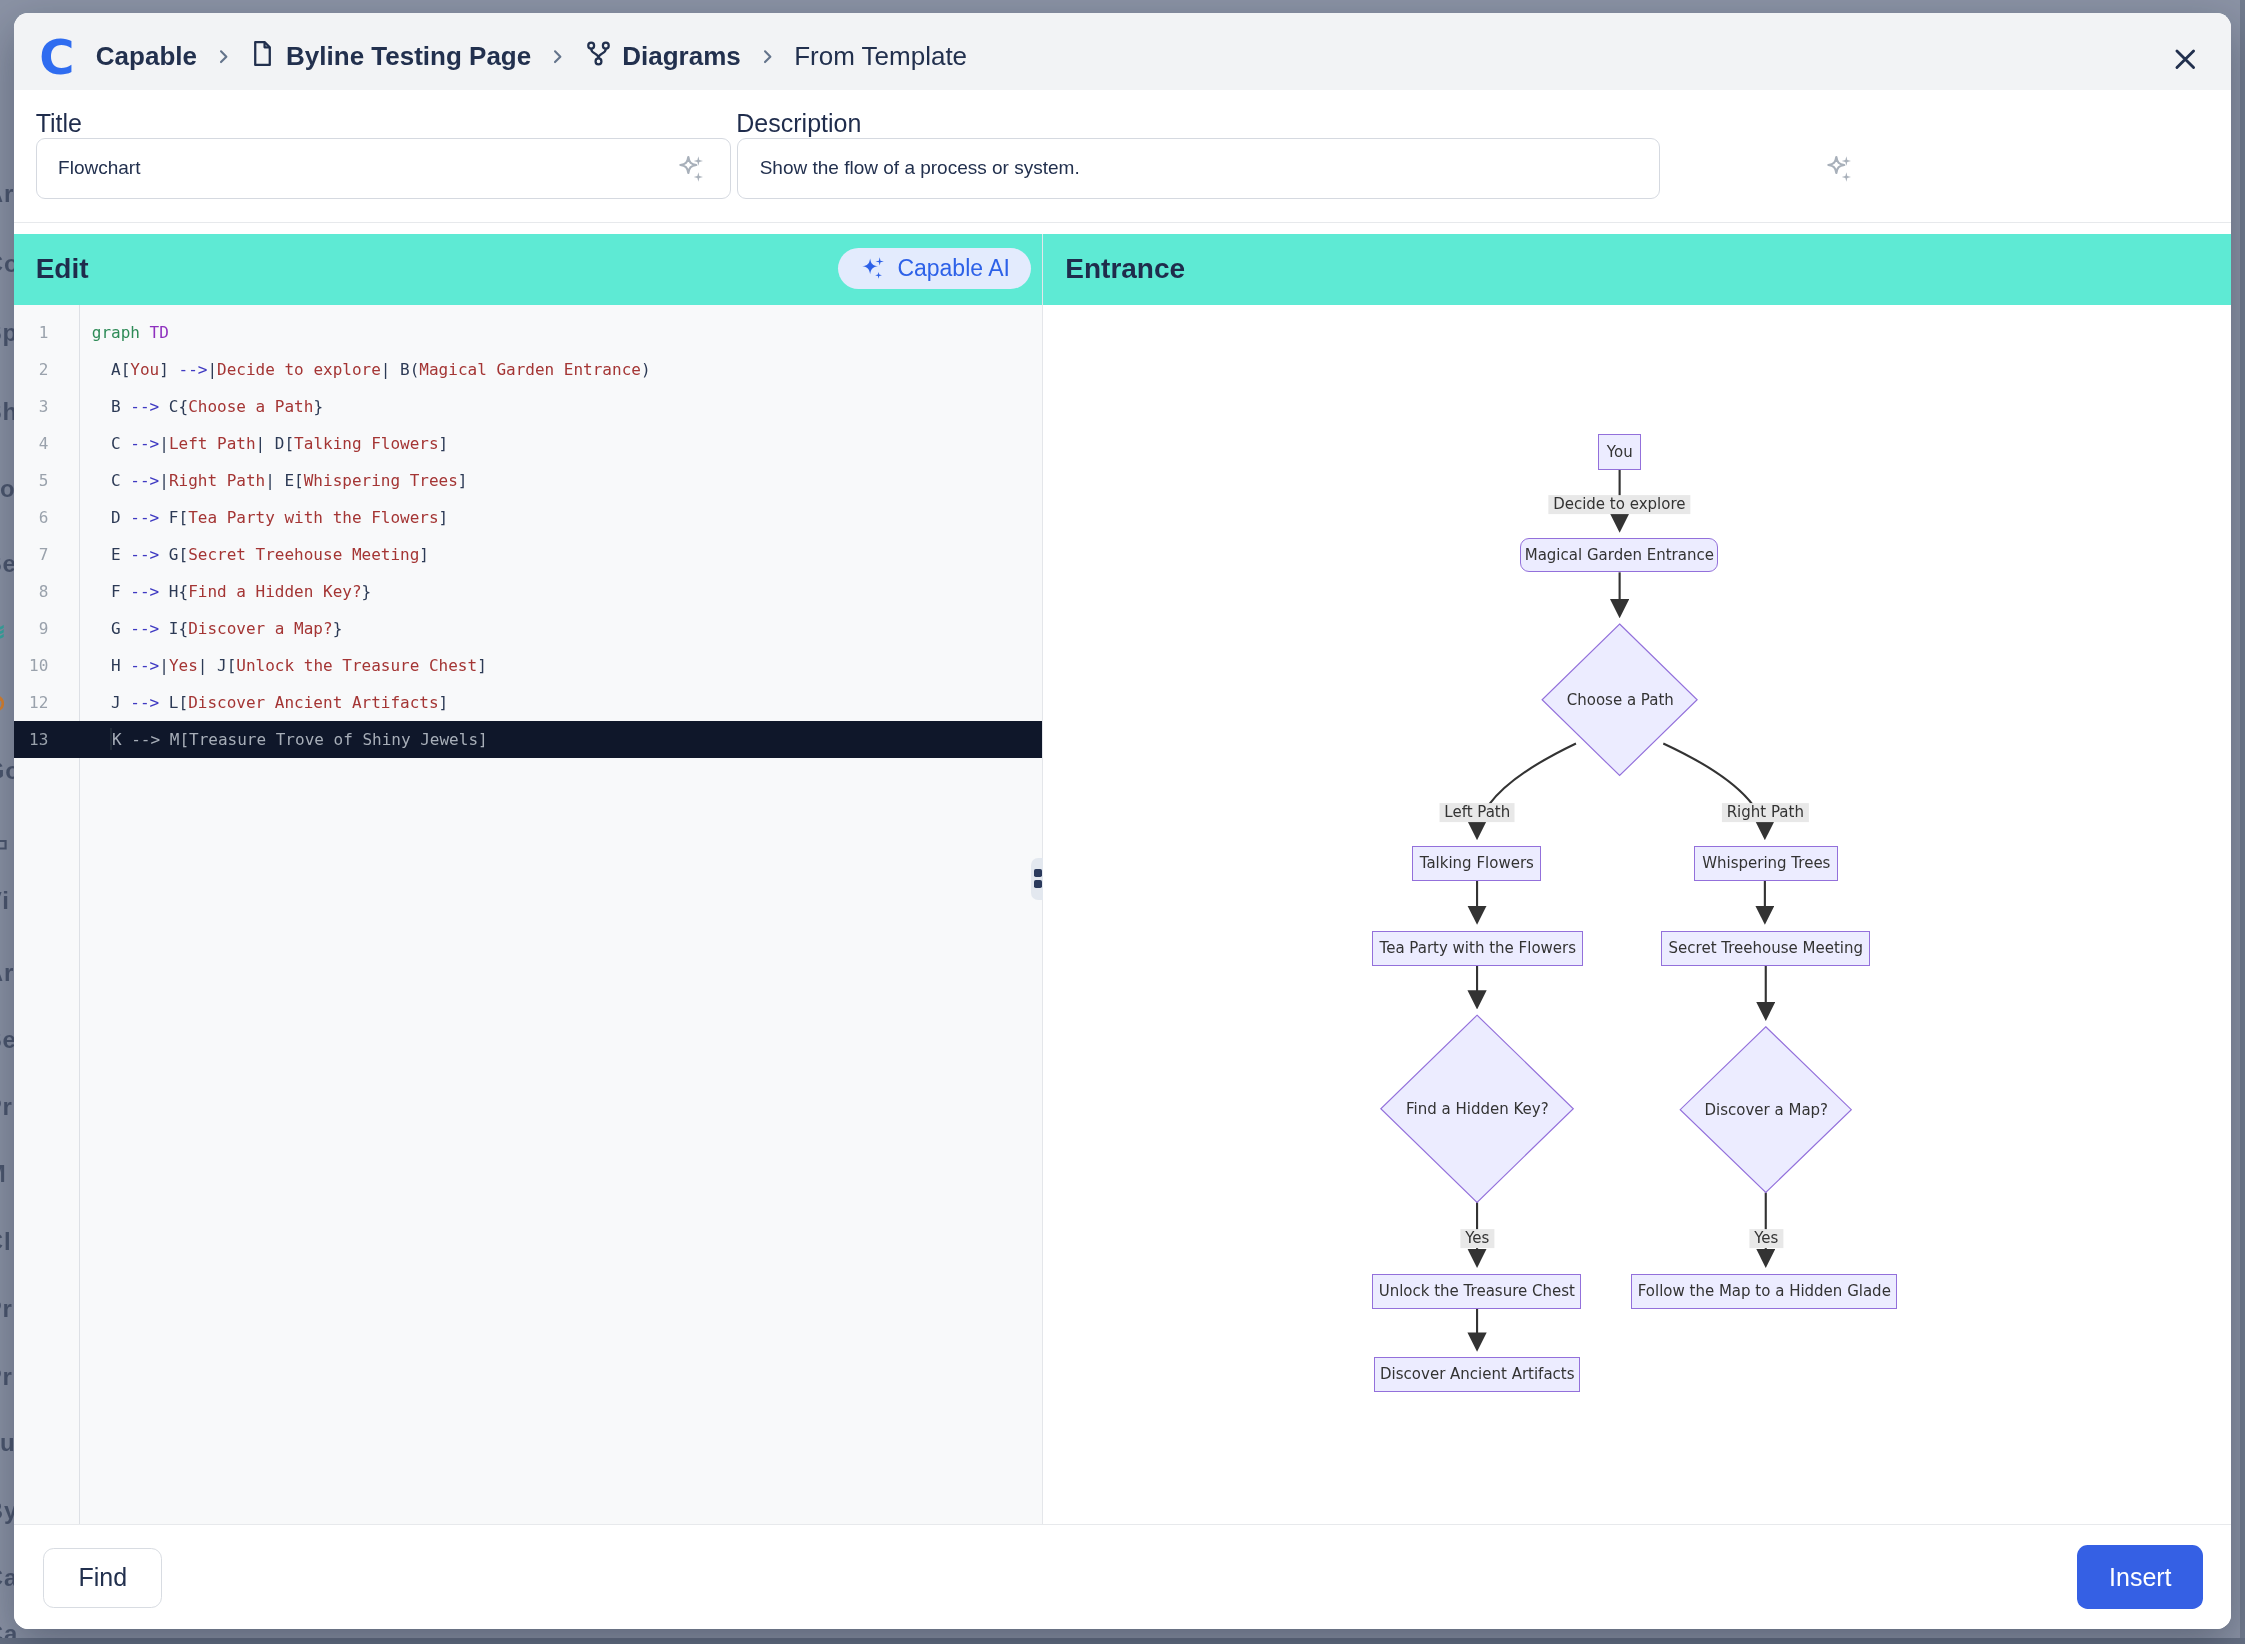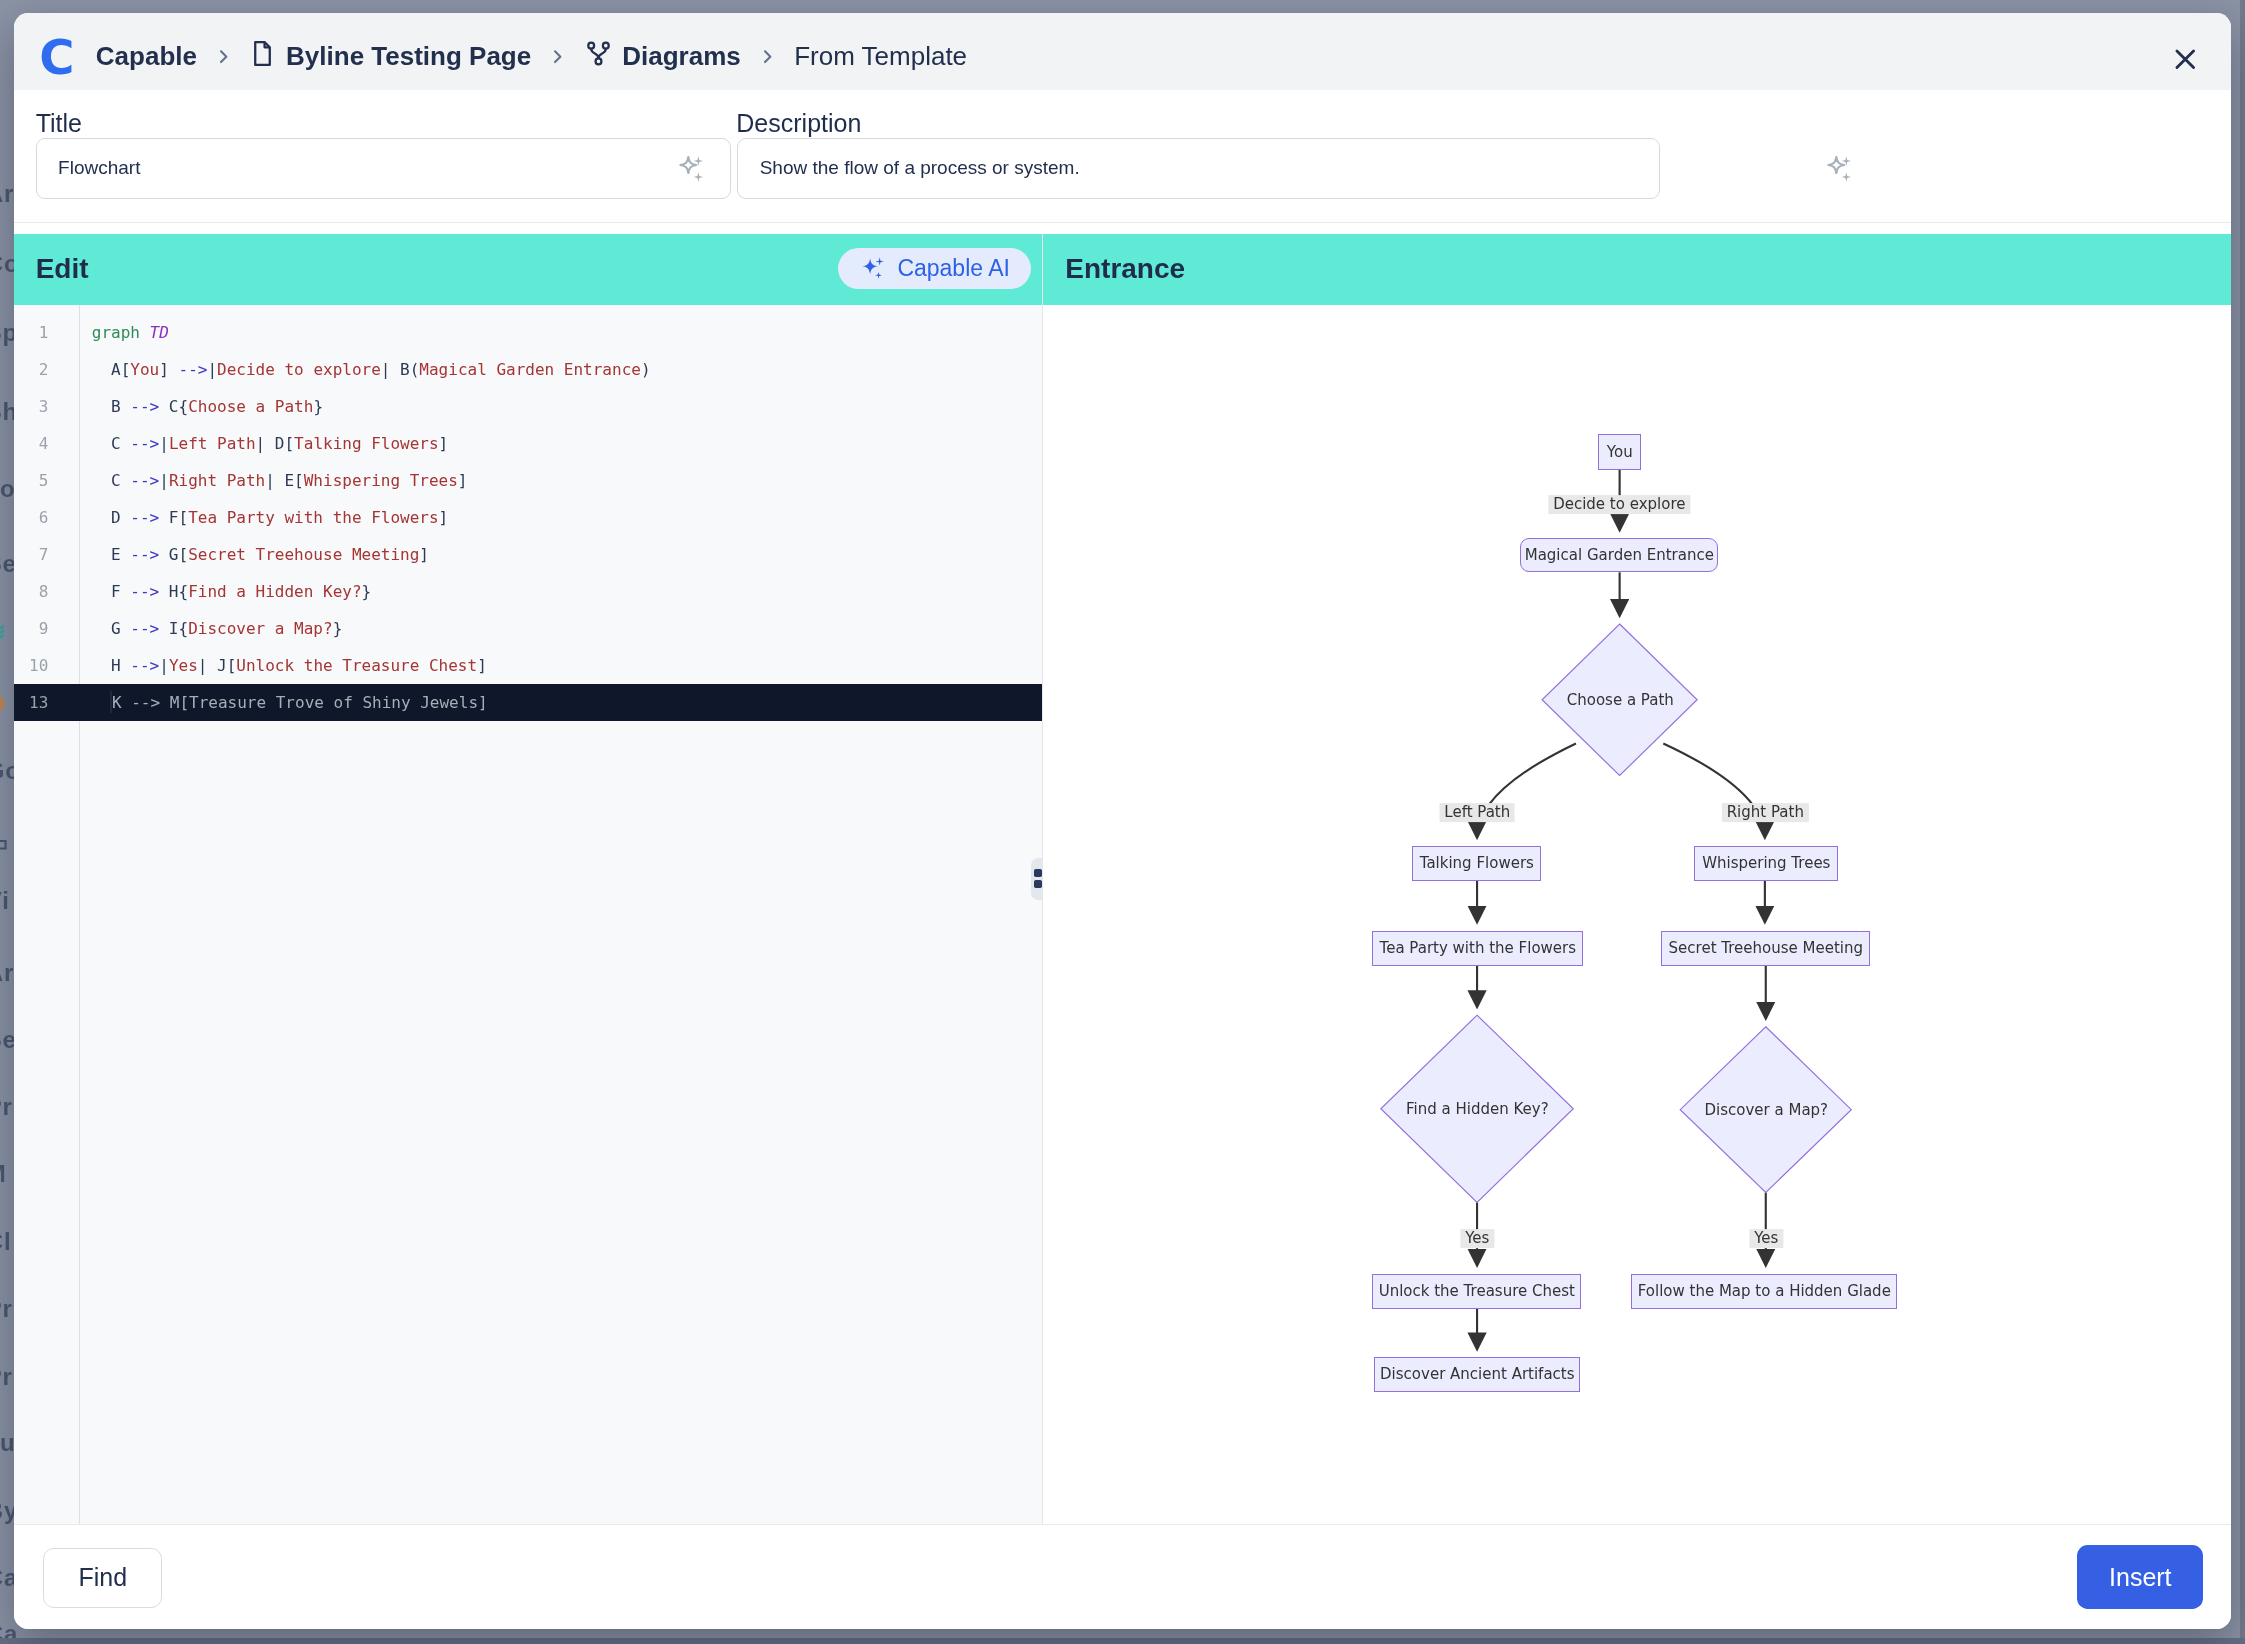--- a/index.html
+++ b/index.html
@@ -46,21 +46,21 @@
   
   .editor{position:absolute;left:0;top:292px;width:1028px;height:1219px;background:#f8f9fa;overflow:hidden;cursor:text;}
   .gutterline{position:absolute;left:65px;top:0;width:0.9px;height:100%;background:#dde0e5;}
   .codewrap{position:absolute;left:0;top:9.8px;width:100%;}
   .crow{display:flex;height:37px;line-height:37px;font-family:"DejaVu Sans Mono",monospace;font-size:16px;}
   .crow.current{background:#0f172a;}
   .ln{flex:0 0 65px;box-sizing:border-box;text-align:right;padding-right:31px;color:#9aa2ac;
       font-size:16px;user-select:none;}
   .lcode{padding-left:12.5px;white-space:pre;}
   .tok-n{color:#2c3a55;} .tok-a{color:#3f3ac2;} .tok-s{color:#a43534;}
-  .tok-k{color:#2e8b57;} .tok-d{color:#8e30be;font-style:italic;} .tok-g{color:#a7aeb8;}
+  .tok-k{color:#2e8b57;} .tok-d{color:#8e30be;} .tok-g{color:#a7aeb8;}
   .caret{display:inline-block;width:1.8px;height:21.4px;background:#1f2937;vertical-align:middle;margin:0 0 3.6px -0.9px;}
 
   
   .draghandle{position:absolute;left:1017px;top:845px;width:24px;height:42px;background:#e3e8ef;
               border-radius:7.1px;display:flex;align-items:center;justify-content:center;cursor:col-resize;}
   .draghandle .grid{display:grid;grid-template-columns:8px 8px;grid-template-rows:8px 8px;gap:2.7px;}
   .draghandle .grid i{background:#2b3a5c;border-radius:1.8px;}
 
   
   .preview{position:absolute;left:1029px;top:292px;width:1188px;height:1219px;background:#fff;overflow:hidden;}
@@ -236,20 +236,24 @@
             <span class="lcode"><span class="tok-n">  F </span><span class="tok-a">--&gt;</span><span class="tok-n"> H{</span><span class="tok-s">Find a Hidden Key?</span><span class="tok-n">}</span></span>
           </div>
           <div class="crow">
             <span class="ln">9</span>
             <span class="lcode"><span class="tok-n">  G </span><span class="tok-a">--&gt;</span><span class="tok-n"> I{</span><span class="tok-s">Discover a Map?</span><span class="tok-n">}</span></span>
           </div>
           <div class="crow">
             <span class="ln">10</span>
             <span class="lcode"><span class="tok-n">  H </span><span class="tok-a">--&gt;</span><span class="tok-n">|</span><span class="tok-s">Yes</span><span class="tok-n">| J[</span><span class="tok-s">Unlock the Treasure Chest</span><span class="tok-n">]</span></span>
           </div>
+          <div class="crow">
+            <span class="ln">12</span>
+            <span class="lcode"><span class="tok-n">  J </span><span class="tok-a">--&gt;</span><span class="tok-n"> L[</span><span class="tok-s">Discover Ancient Artifacts</span><span class="tok-n">]</span></span>
+          </div>
           <div class="crow current">
             <span class="ln">13</span>
             <span class="lcode"><span class="tok-n">  </span><span class="caret"></span><span class="tok-g">K --&gt; M[Treasure Trove of Shiny Jewels]</span></span>
           </div>
         </div>
     </div>
 
     <div class="draghandle">
       <span class="grid">
           <i></i>

